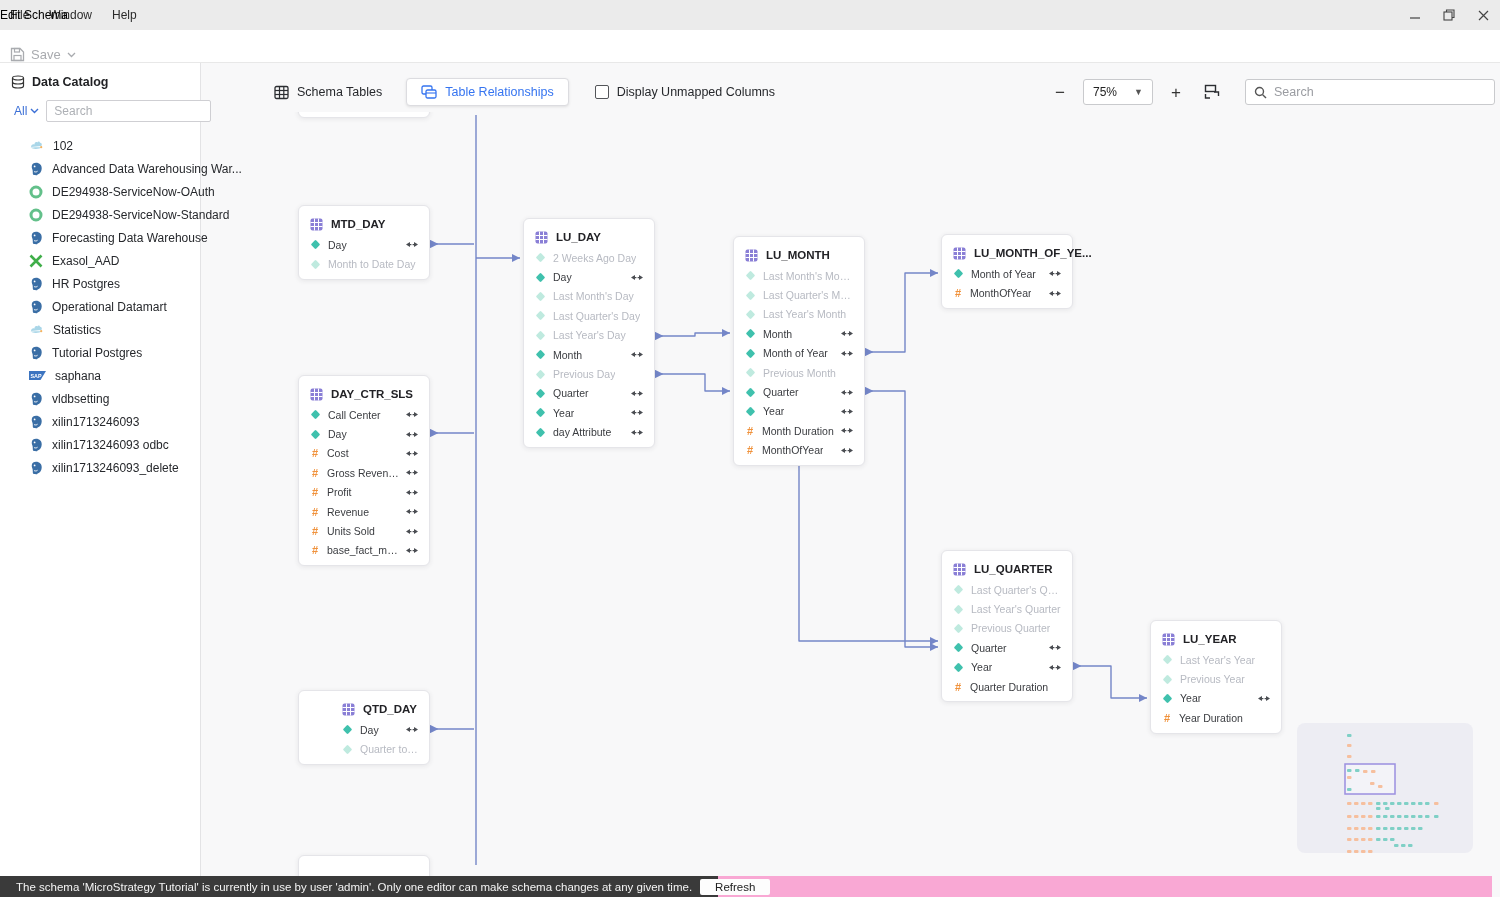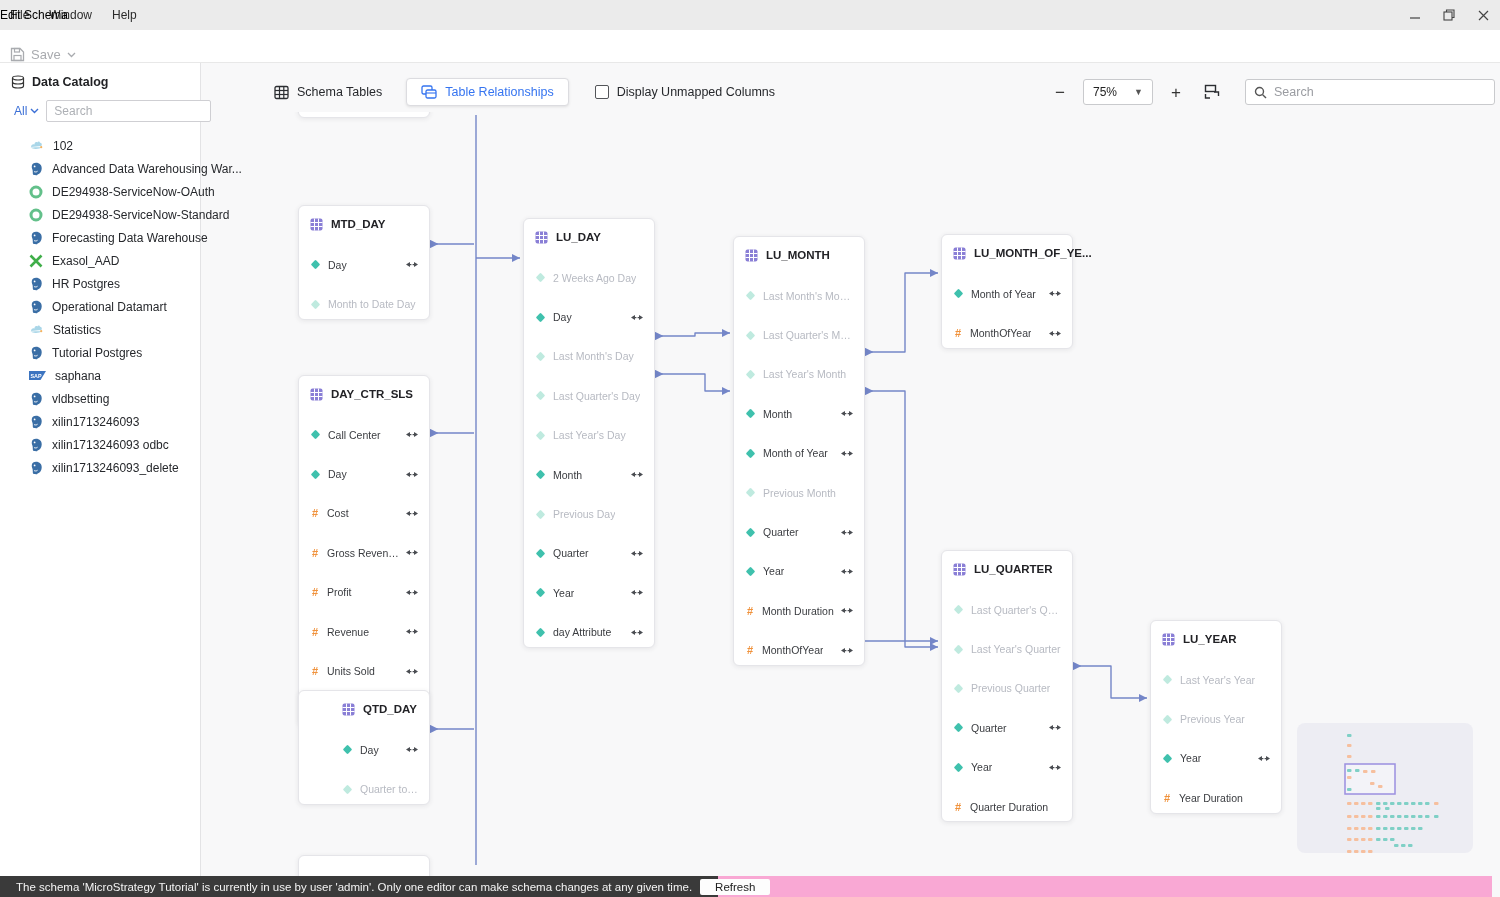--- a/index.html
+++ b/index.html
@@ -43,21 +43,21 @@
   .searchbox { display:flex; align-items:center; gap:7px; width:250px; height:26px; border:1px solid #c9cacd; border-radius:3px; background:#fff; padding:0 8px; margin-left:6px; }
   .searchbox input { border:none; outline:none; flex:1; font-size:12.5px; font-family:inherit; color:#333; background:transparent; }
   .searchbox input::placeholder { color:#9a9ca1; }
 
   .viewport { position:absolute; top:49px; left:0; right:0; bottom:0; overflow:hidden; }
   #edges { position:absolute; top:0; left:0; }
 
   
   .tbox { position:absolute; width:132px; background:#fff; border:1px solid #e5e5e9; border-radius:6px; box-shadow:0 1px 5px rgba(40,40,60,.09); padding:7px 0 5px; }
   .tbox-header { display:flex; align-items:center; gap:8px; height:22px; padding:0 11px; font-size:11.5px; font-weight:700; color:#222226; white-space:nowrap; }
-  .trow { display:flex; align-items:center; gap:7px; height:19.4px; padding:0 11px; font-size:10.5px; color:#3a3c40; white-space:nowrap;margin-top:20px; }
+  .trow { display:flex; align-items:center; gap:7px; height:19.4px; padding:0 11px; font-size:10.5px; color:#3a3c40; white-space:nowrap; }
   .trow .lbl { overflow:hidden; text-overflow:ellipsis; }
   .trow.muted { color:#b7bac2; }
   .trow .relic { margin-left:auto; display:flex; }
   .hash { color:#f0923c; font-weight:700; font-size:11px; width:10px; text-align:center; flex:0 0 auto; }
 
   
   .minimap { position:absolute; left:1052px; top:611px; width:176px; height:130px; background:#ededf3; border-radius:8px; }
 
   
   .statusbar { position:absolute; left:0; right:8px; bottom:0; height:21px; background:#f9a8d4; }

